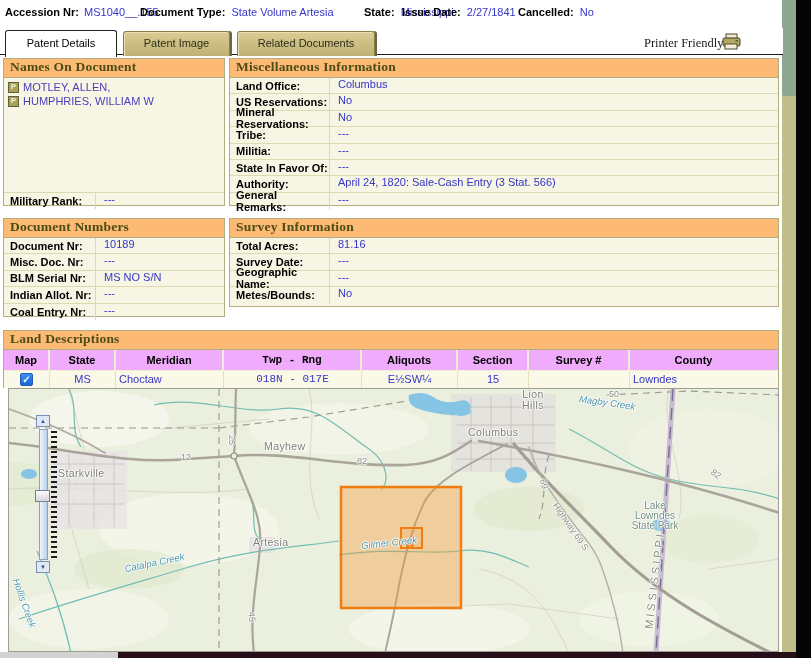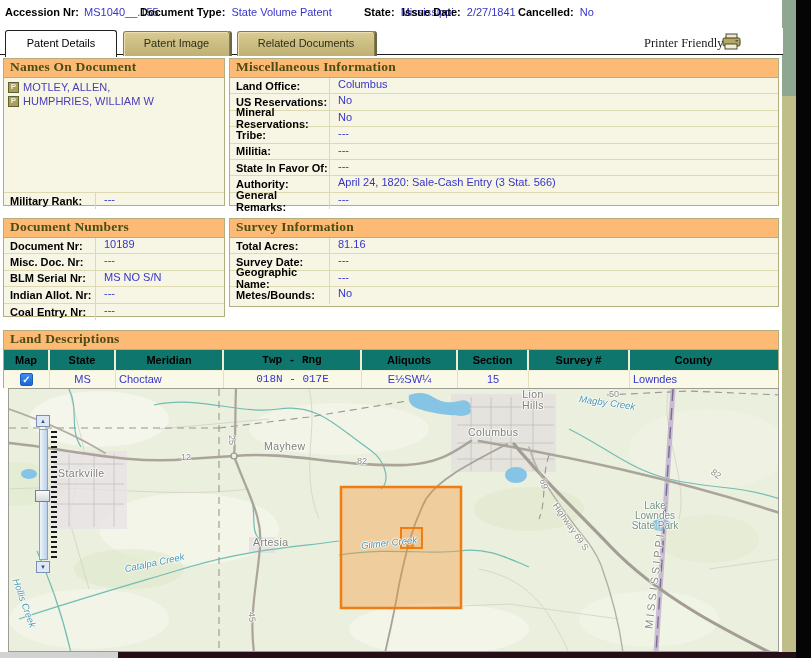--- a/index.html
+++ b/index.html
@@ -74,21 +74,21 @@
     display:inline-flex; align-items:center; justify-content:center;
     width:11px; height:11px; margin-right:4px; flex:none;
     background:#a9a158; border:1px solid #606036; color:#f3f2df;
     font-size:8px; font-weight:bold; line-height:1;
   }
   .mil-row { height:16px; }
 
   
   .ld-table { width:100%; }
   .ld-hrow, .ld-drow { display:flex; }
-  .ld-hrow { background:#0f766e; height:21px; border-bottom:1px solid #f1eed6; }
+  .ld-hrow { background:#f0abfc; height:21px; border-bottom:1px solid #f1eed6; }
   .ld-hcell { font-weight:bold; color:#000; text-align:center; line-height:20px; border-right:2px solid #f1eed6; }
   .ld-hcell:last-child { border-right:none; }
   .ld-drow { background:#faf8e6; height:18px; }
   .ld-dcell { color:#3535c8; text-align:center; line-height:17px; border-right:1px solid #e4e0bc; overflow:hidden; }
   .ld-dcell:last-child { border-right:none; }
   .c-map{width:46px;} .c-state{width:66px;} .c-mer{width:108px;} .c-twp{width:138px;font-family:Liberation Mono, monospace;}
   .c-ali{width:96px;} .c-sec{width:71px;} .c-sur{width:101px;} .c-cty{width:127px;}
   .al-left { text-align:left; padding-left:3px; }
   .checkbox {
     display:inline-block; width:13px; height:13px; margin-top:2px;
@@ -129,21 +129,21 @@
 <div class="bottom-grey"></div>
 <div class="bottom-dark"></div>
 
 <div class="topbar">
   <span class="hfield hf1">
     <span class="hlabel">Accession Nr:</span>
     <span class="hvalue">MS1040__.155</span>
   </span>
   <span class="hfield hf2">
     <span class="hlabel">Document Type:</span>
-    <span class="hvalue">State Volume Patent</span>
+    <span class="hvalue">State Volume Artesia</span>
   </span>
   <span class="hfield hf3">
     <span class="hlabel">State:</span>
     <span class="hvalue">Mississippi</span>
   </span>
   <span class="hfield hf4">
     <span class="hlabel">Issue Date:</span>
     <span class="hvalue">2/27/1841</span>
   </span>
   <span class="hfield hf5">

